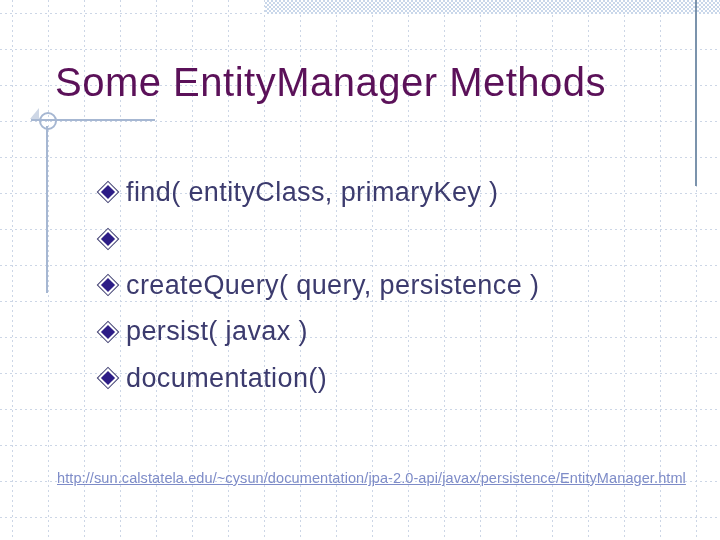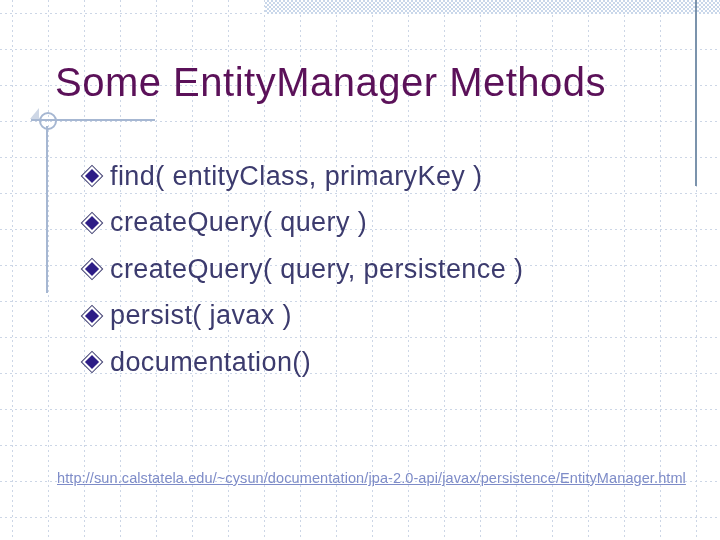--- a/index.html
+++ b/index.html
@@ -74,21 +74,21 @@
     font-weight: normal;
     letter-spacing: 0.5px;
     line-height: 1.1;
     color: var(--title);
     white-space: nowrap;
   }
 
   .bullets {
     position: absolute;
     left: 80px; top: 153px;
-    margin: 0; padding: 0;
+    margin: 16px; padding: 0;
     list-style: none;
   }
   .bullets li {
     display: flex;
     align-items: center;
     height: 46.5px;
     white-space: nowrap;
   }
   .diamond {
     flex: 0 0 auto;
@@ -170,21 +170,20 @@
 
   <ul class="bullets">
 
       <li>
         <span class="diamond"></span>
         <span class="bullet-text">find( entityClass, primaryKey )</span>
       </li>
 
       <li>
         <span class="diamond"></span>
-        <span class="bullet-text">createQuery( query )</span>
       </li>
 
       <li>
         <span class="diamond"></span>
         <span class="bullet-text">createQuery( query, persistence )</span>
       </li>
 
       <li>
         <span class="diamond"></span>
         <span class="bullet-text">persist( javax )</span>

